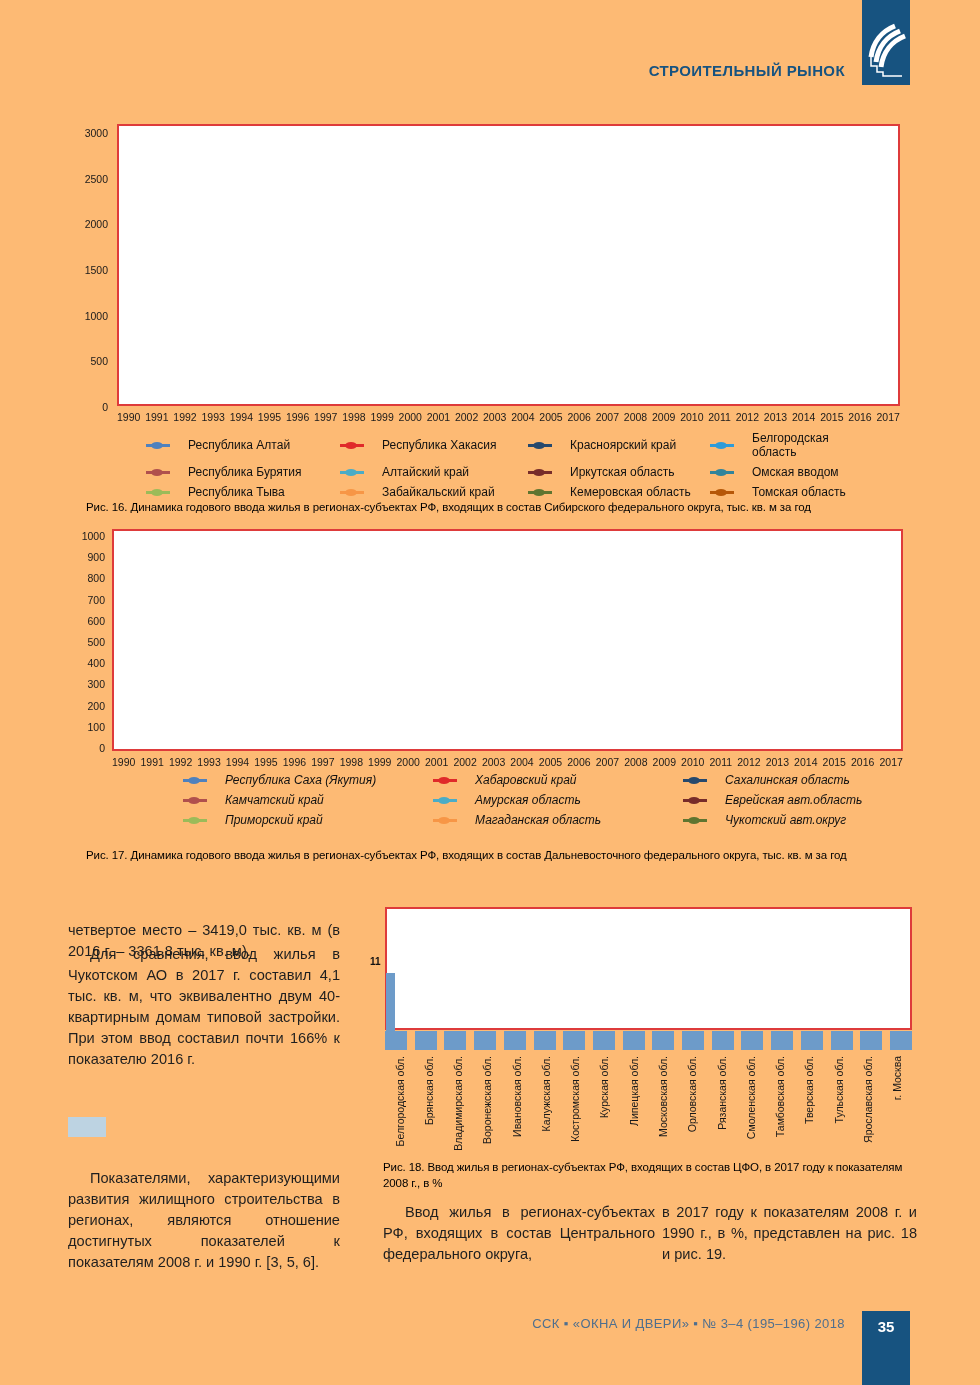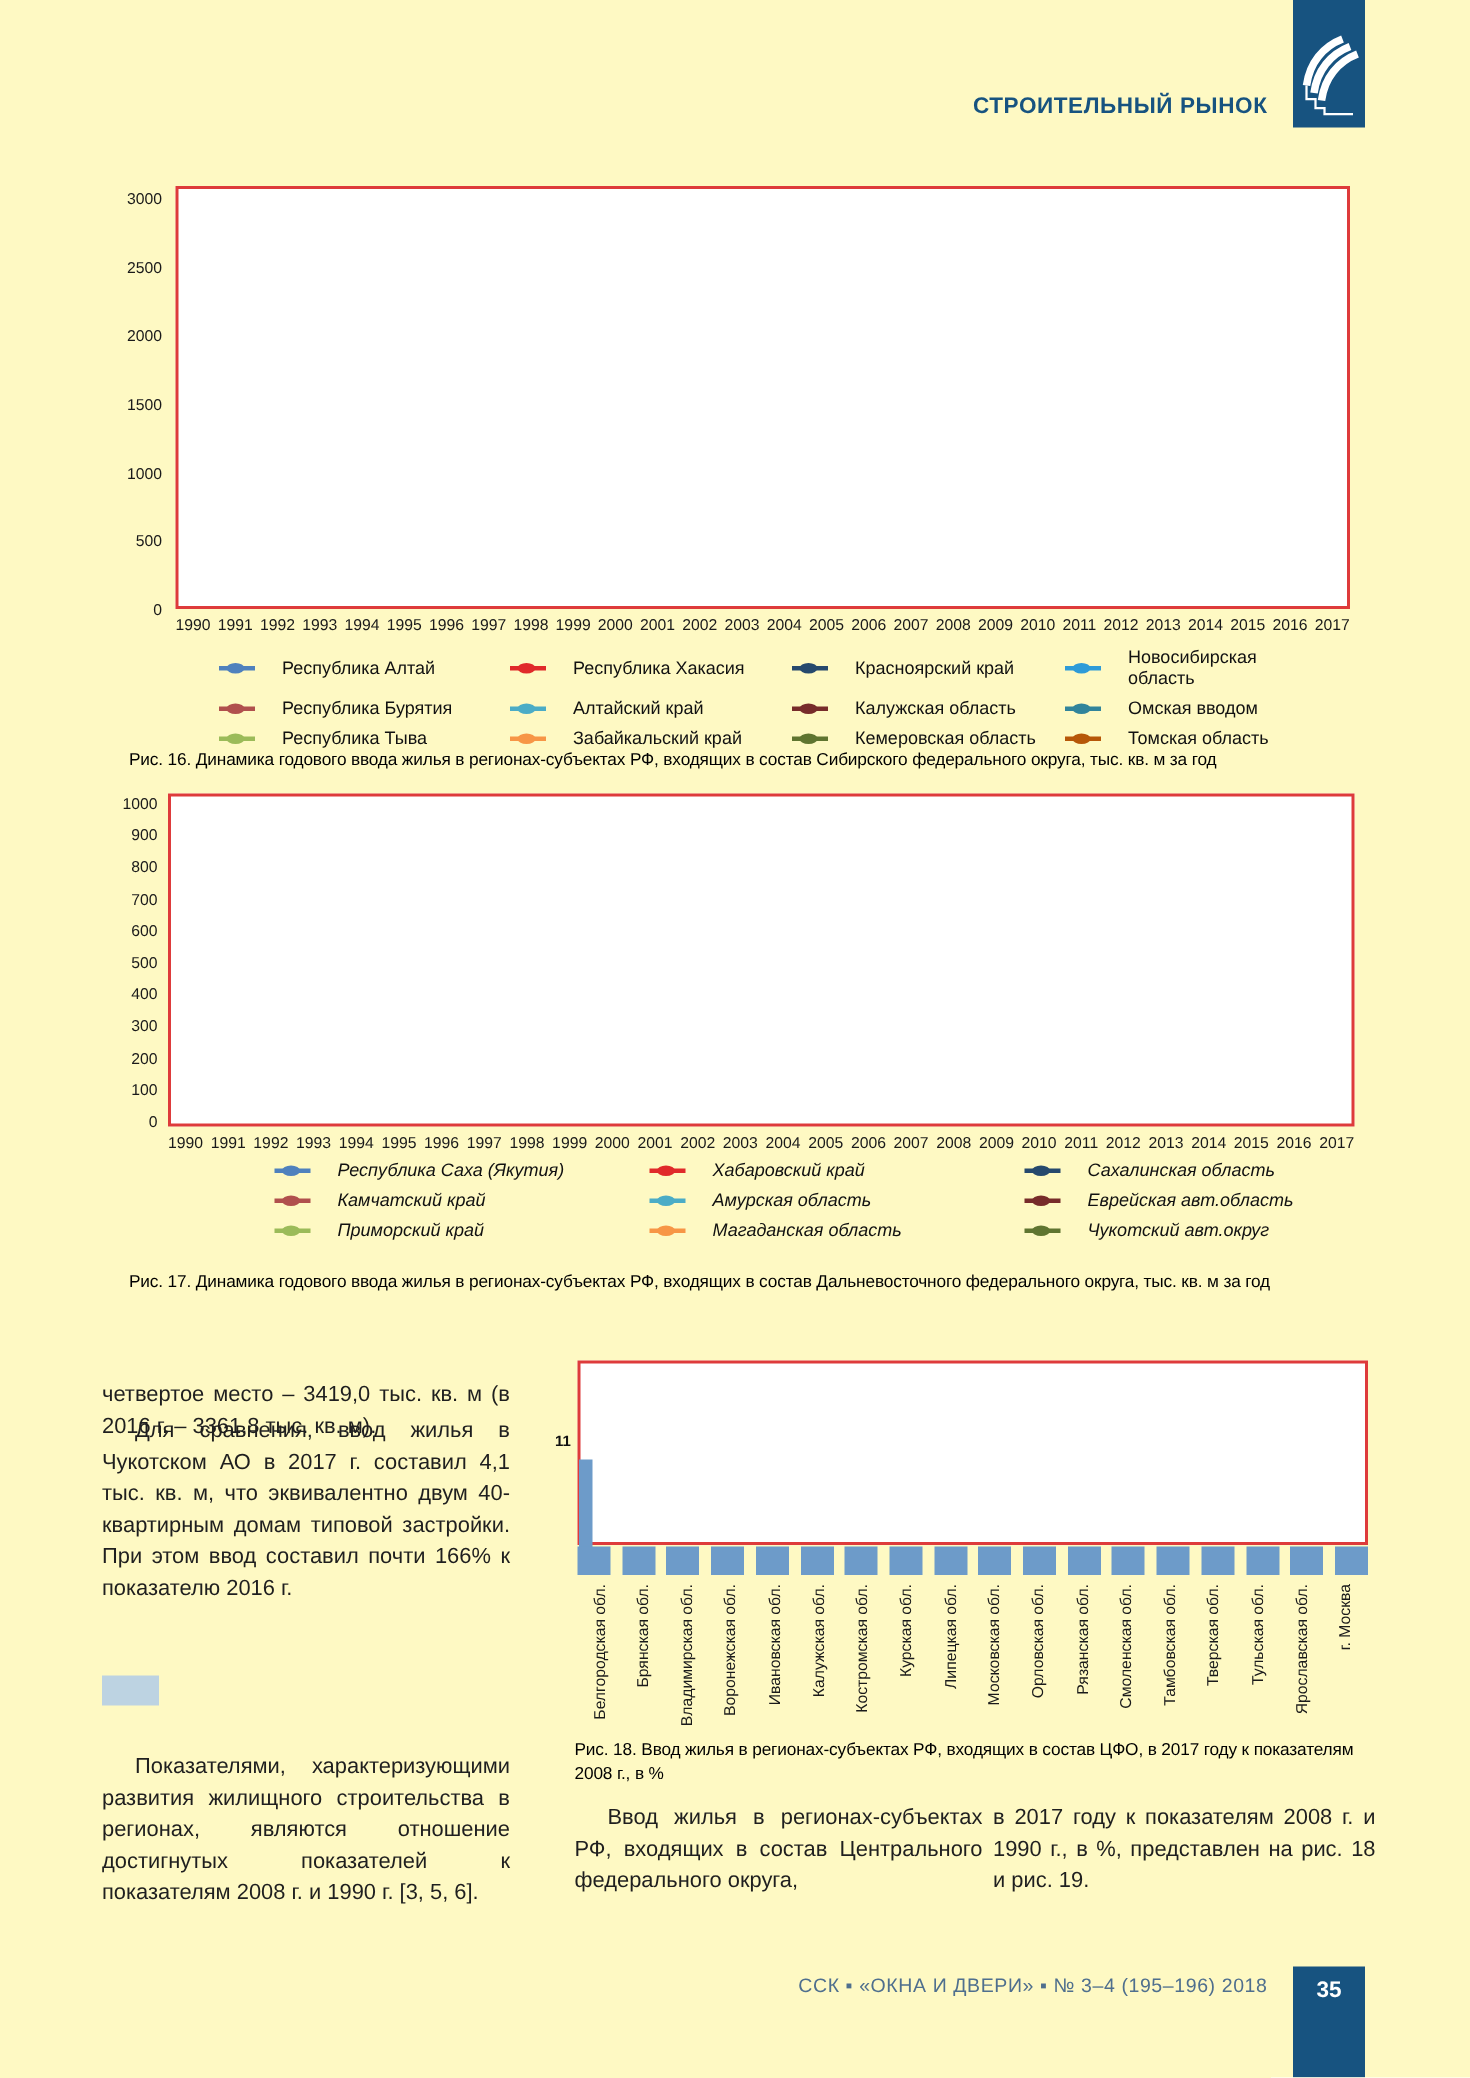--- a/index.html
+++ b/index.html
@@ -1,19 +1,19 @@
 <!DOCTYPE html>
 <html><head>
 <meta charset="utf-8">
 <style>
   * { margin:0; padding:0; box-sizing:border-box; }
   html,body { background:#ffffff; }
   .page {
     position:relative; width:980px; height:1385px; margin:0 auto;
-    background:#fef9c3; overflow:hidden;
+    background:#fdba74; overflow:hidden;
     font-family:"Liberation Sans", sans-serif; color:#1f1f1f;
   }
 
   
   .section-title {
     position:absolute; top:62px; right:135px;
     font-size:15px; font-weight:bold; letter-spacing:.4px; color:#175380;
   }
   .logo-box { position:absolute; left:862px; top:0; width:48px; height:85px; background:#175380; }
 
@@ -154,33 +154,33 @@
       <div class="legend-item">
       <span class="lmark" style="background: rgb(38, 73, 109);">
           <span class="ldot" style="background: rgb(38, 73, 109);"></span>
         </span>
       <span>Красноярский край</span>
     </div>
       <div class="legend-item">
       <span class="lmark" style="background: rgb(119, 44, 42);">
           <span class="ldot" style="background: rgb(119, 44, 42);"></span>
         </span>
-      <span>Калужская область</span>
+      <span>Иркутская область</span>
     </div>
       <div class="legend-item">
       <span class="lmark" style="background: rgb(95, 117, 48);">
           <span class="ldot" style="background: rgb(95, 117, 48);"></span>
         </span>
       <span>Кемеровская область</span>
     </div>
       <div class="legend-item">
       <span class="lmark" style="background: rgb(46, 155, 216);">
           <span class="ldot" style="background: rgb(46, 155, 216);"></span>
         </span>
-      <span>Новосибирская область</span>
+      <span>Белгородская область</span>
     </div>
       <div class="legend-item">
       <span class="lmark" style="background: rgb(49, 132, 155);">
           <span class="ldot" style="background: rgb(49, 132, 155);"></span>
         </span>
       <span>Омская вводом</span>
     </div>
       <div class="legend-item">
       <span class="lmark" style="background: rgb(182, 87, 8);">
           <span class="ldot" style="background: rgb(182, 87, 8);"></span>

